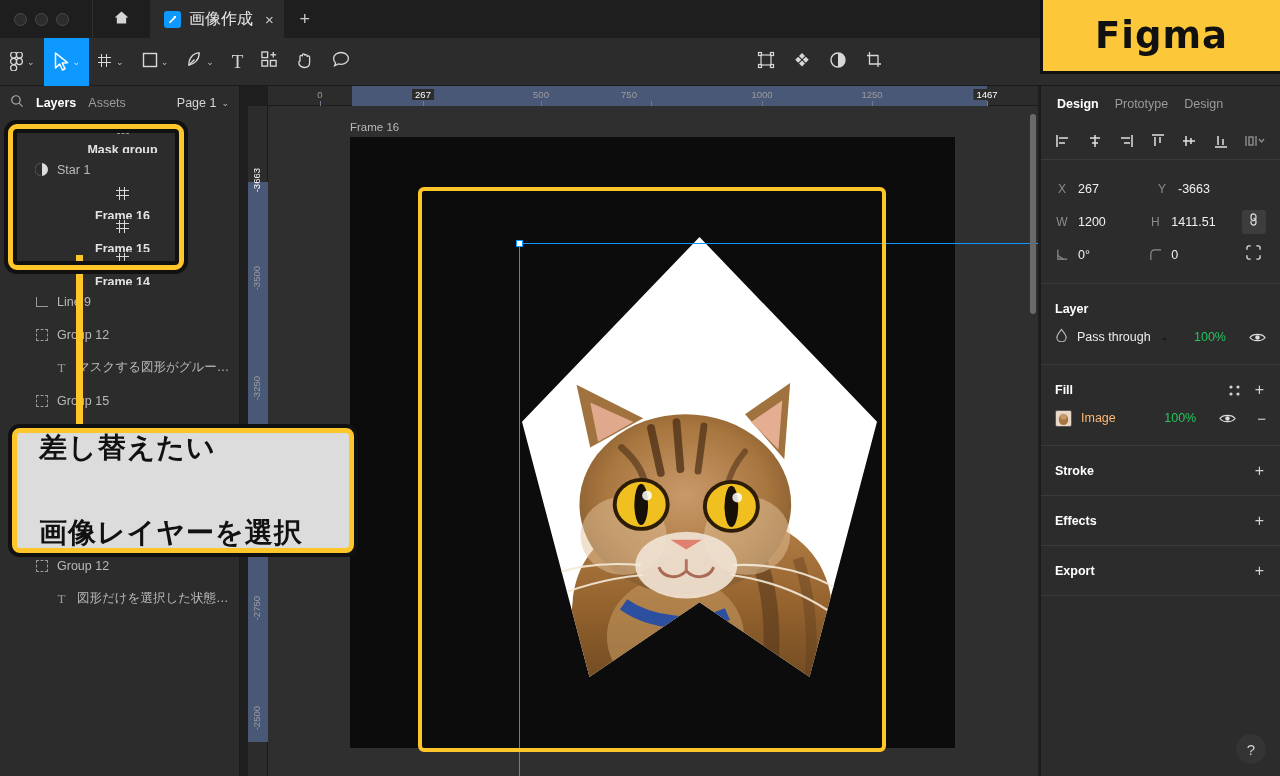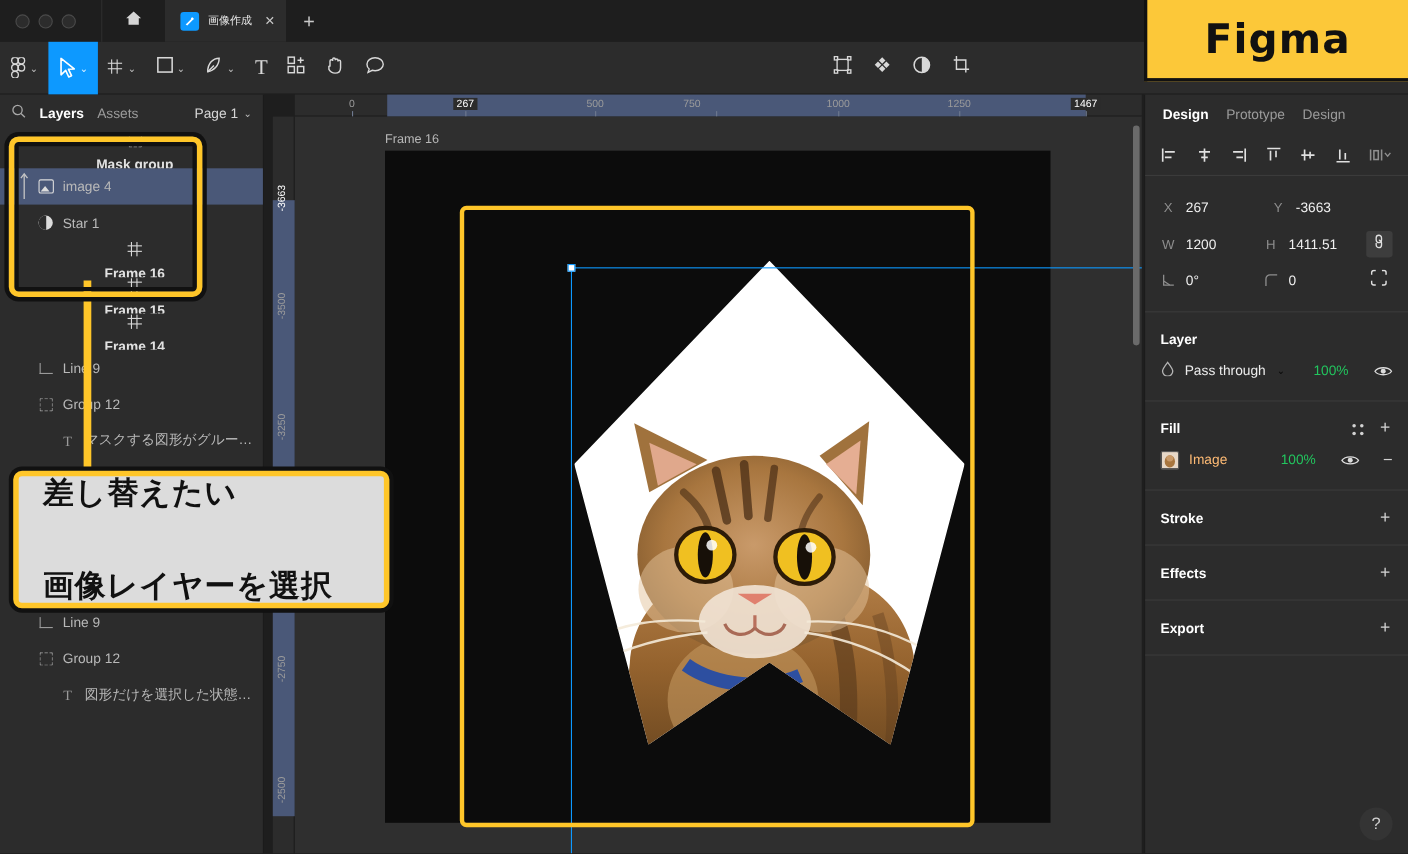--- a/index.html
+++ b/index.html
@@ -24,21 +24,21 @@
   }
   .tabs { display: flex; align-items: stretch; }
   .tab {
     display: flex; align-items: center; gap: 8px; padding: 0 10px 0 14px;
     background: #2c2c2c; min-width: 110px; height: 38px;
   }
   .tab-icon {
     width: 17px; height: 17px; border-radius: 3px; background: #0d99ff;
     display: flex; align-items: center; justify-content: center; flex: none;
   }
-  .tab-label { font-size: 10px; color: #e8e8e8; white-space: nowrap; }
+  .tab-label { font-size: 16px; color: #e8e8e8; white-space: nowrap; }
   .tab-close { color: #c9c9c9; font-size: 15px; line-height: 1; margin-left: 4px; cursor: pointer; }
   .tab-new {
     width: 42px; display: flex; align-items: center; justify-content: center;
     color: #c9c9c9; font-size: 18px; cursor: pointer;
   }
 
   
   .toolbar {
     position: absolute; top: 38px; left: 0; width: 1280px; height: 48px;
     background: #2c2c2c; display: flex; align-items: center;
@@ -380,30 +380,20 @@
         <span class="caret">⌄</span>
       </span>
     </div>
     <div class="layer-list" id="layer-list">
         <div class="layer-row ind-0 bold">
           <span class="layer-ico">
             <span class="ico-group"></span>
           </span>
           <span class="layer-name">Mask group</span>
         </div>
-        <div class="layer-row ind-1 selected">
-          <span class="mask-arrow"><svg width="12" height="26" viewBox="0 0 12 26" stroke="#c4c4c4" stroke-width="1.2" fill="none">
-              <path d="M4 26 V4"></path>
-              <path d="M1 7 L4 3 L7 7"></path>
-            </svg></span>
-          <span class="layer-ico">
-            <span class="ico-img"></span>
-          </span>
-          <span class="layer-name dim">image 4</span>
-        </div>
         <div class="layer-row ind-1">
           <span class="layer-ico">
             <span class="ico-star"></span>
           </span>
           <span class="layer-name dim">Star 1</span>
         </div>
         <div class="layer-row ind-0 bold">
           <span class="layer-ico">
             <span class="ico-frame"></span>
           </span>

